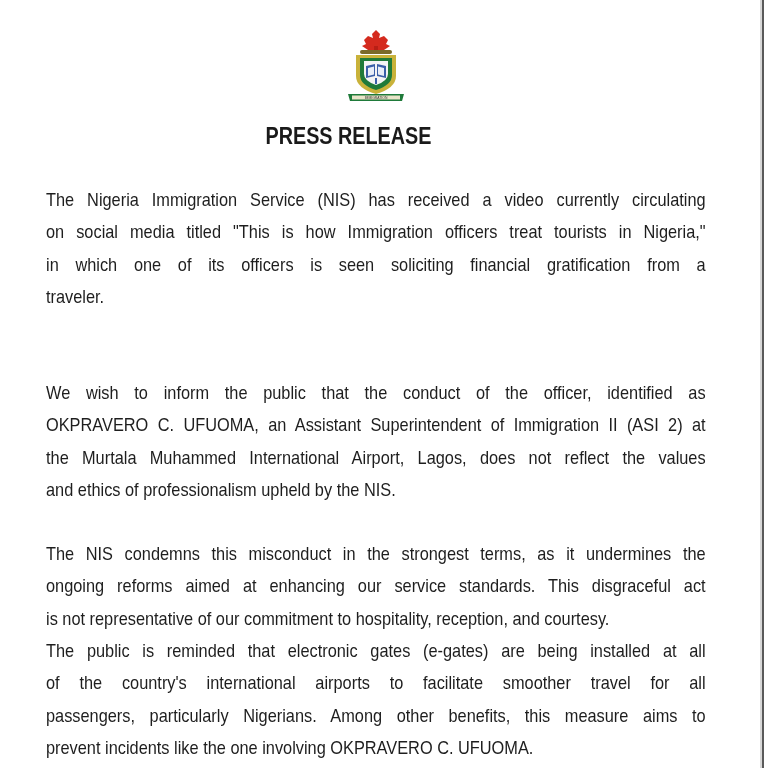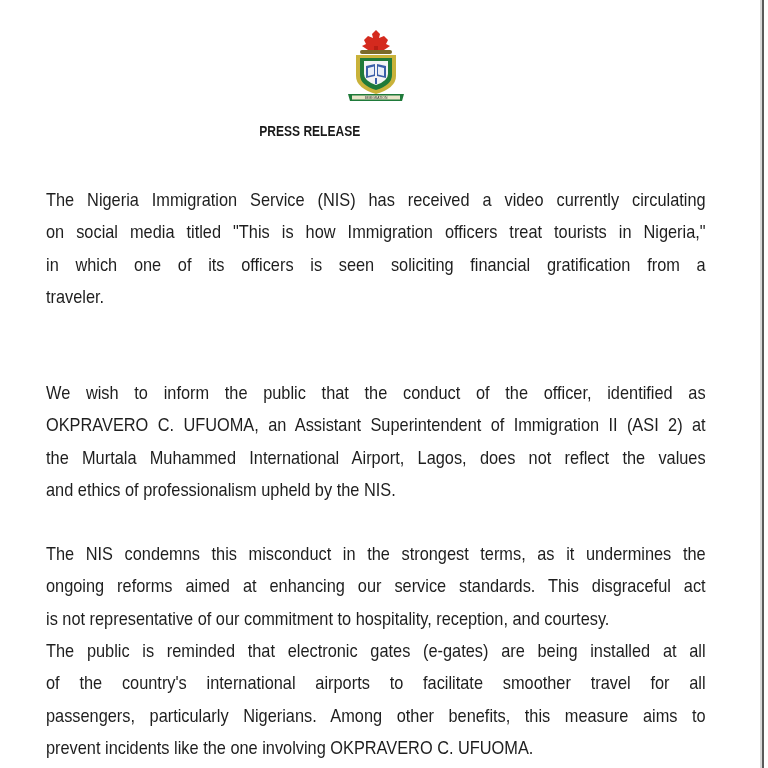--- a/index.html
+++ b/index.html
@@ -3,21 +3,21 @@
 <meta charset="utf-8">
 <style>
   html, body { margin: 0; padding: 0; background: #ffffff; }
   body { width: 768px; height: 768px; position: relative; overflow: hidden; }
   .page { position: absolute; left: 0; top: 0; width: 768px; height: 768px; background: #fff; }
   .edge-line { position: absolute; left: 762px; top: 0; width: 2px; height: 768px; background: #5a5a5a; }
   .edge-line-soft { position: absolute; left: 760px; top: 0; width: 2px; height: 768px; background: #d8d8d8; }
   .logo { position: absolute; left: 344px; top: 28px; width: 64px; height: 74px; }
   .heading { position: absolute; left: 0; width: 620px; text-align: center;
     font-family: "Liberation Sans", sans-serif; font-weight: bold; color: #1a1a1a;
-    font-size: 14px; white-space: nowrap; }
+    font-size: 23px; white-space: nowrap; padding-left: 38px; }
   .heading span { display: inline-block; transform: scaleX(0.86); transform-origin: center; }
   .h1 { top: 123px; }
   .h2 { top: 157px; }
   .line { position: absolute; left: 46px; width: 767px; height: 24px;
     font-family: "Liberation Sans", sans-serif; font-size: 19px; color: #1e1e1e;
     text-align: justify; text-align-last: justify; white-space: nowrap;
     transform: scaleX(0.86); transform-origin: left center; line-height: 24px; }
   .line.last { text-align-last: left; }
 </style>
 </head>

